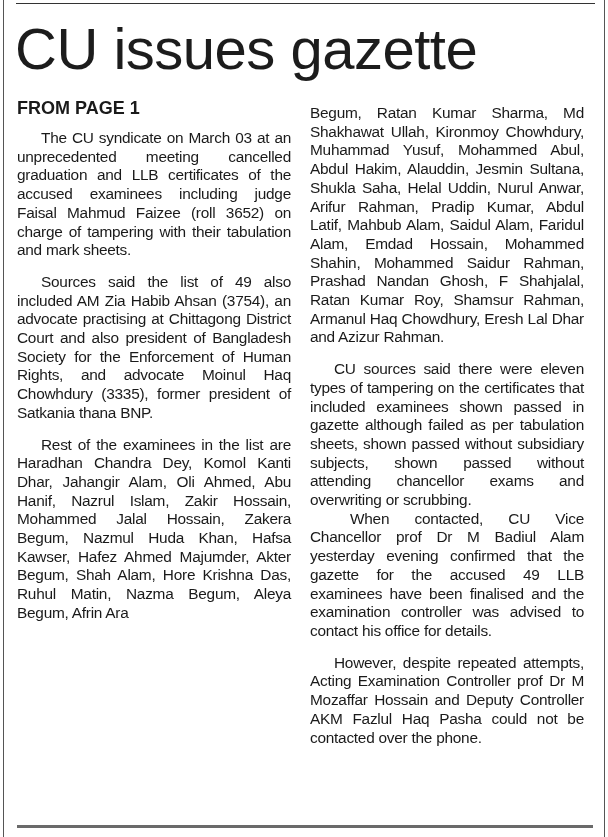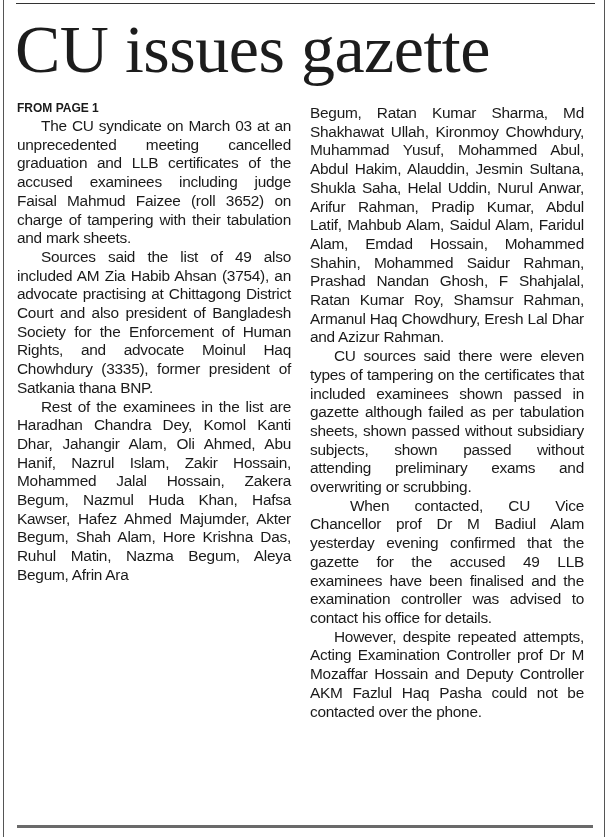--- a/index.html
+++ b/index.html
@@ -3,47 +3,47 @@
 <meta charset="utf-8">
 <style>
   html, body { margin: 0; padding: 0; background: #ffffff; }
   body { width: 608px; height: 837px; position: relative; overflow: hidden;
          font-family: "Liberation Sans", sans-serif; color: #1a1a1a; }
   .frame-left { position: absolute; left: 3px; top: 0; width: 1px; height: 837px; background: #555; }
   .frame-right { position: absolute; left: 604px; top: 0; width: 1px; height: 837px; background: #555; }
   .top-rule { position: absolute; left: 16px; top: 3px; width: 579px; height: 1px; background: #333; }
   .bottom-rule { position: absolute; left: 17px; top: 825px; width: 576px; height: 3px; background: #6a6a6a; }
   .headline { position: absolute; left: 15px; top: 14px; margin: 0;
-              font-family: Liberation Serif, serif; font-weight: normal;
-              font-size: 68px; line-height: 70px; letter-spacing: -0.5px; color: #1c1c1c; white-space: nowrap; text-align: right; }
+              font-family: Liberation Sans, sans-serif; font-weight: normal;
+              font-size: 58px; line-height: 70px; letter-spacing: -0.5px; color: #1c1c1c; white-space: nowrap; text-align: right; }
   .col { position: absolute; top: 100px; width: 274px; font-size: 15.4px; line-height: 18.7px;
          text-align: justify; letter-spacing: -0.25px; }
   .col-left { left: 17px; }
   .col-right { left: 310px; top: 104px; }
-  .kicker { font-weight: bold; font-size: 12px; line-height: 16px; letter-spacing: 0; display: block; margin-bottom: 1px; }
+  .kicker { font-weight: bold; font-size: 18px; line-height: 16px; letter-spacing: 0; display: block; margin-bottom: 1px; }
   .para { margin: 0; text-indent: 0; }
-  .para.indent { text-indent: 24px; }
+  .para.indent { text-indent: 24px; margin-top: 13px; }
   .para.indent2 { text-indent: 40px; }
 </style>
 </head>
 <body>
 
 <div class="frame-left"></div>
 <div class="frame-right"></div>
 <div class="top-rule"></div>
 
 <h1 class="headline">CU issues gazette</h1>
 
 <div class="col col-left">
   <span class="kicker">FROM PAGE 1</span>
   <p class="para indent">The CU syndicate on March 03 at an unprecedented meeting cancelled graduation and LLB certificates of the accused examinees including judge Faisal Mahmud Faizee (roll 3652) on charge of tampering with their tabulation and mark sheets.</p>
   <p class="para indent">Sources said the list of 49 also included AM Zia Habib Ahsan (3754), an advocate practising at Chittagong District Court and also president of Bangladesh Society for the Enforcement of Human Rights, and advocate Moinul Haq Chowhdury (3335), former president of Satkania thana BNP.</p>
   <p class="para indent">Rest of the examinees in the list are Haradhan Chandra Dey, Komol Kanti Dhar, Jahangir Alam, Oli Ahmed, Abu Hanif, Nazrul Islam, Zakir Hossain, Mohammed Jalal Hossain, Zakera Begum, Nazmul Huda Khan, Hafsa Kawser, Hafez Ahmed Majumder, Akter Begum, Shah Alam, Hore Krishna Das, Ruhul Matin, Nazma Begum, Aleya Begum, Afrin Ara</p>
 </div>
 
 <div class="col col-right">
   <p class="para">Begum, Ratan Kumar Sharma, Md Shakhawat Ullah, Kironmoy Chowhdury, Muhammad Yusuf, Mohammed Abul, Abdul Hakim, Alauddin, Jesmin Sultana, Shukla Saha, Helal Uddin, Nurul Anwar, Arifur Rahman, Pradip Kumar, Abdul Latif, Mahbub Alam, Saidul Alam, Faridul Alam, Emdad Hossain, Mohammed Shahin, Mohammed Saidur Rahman, Prashad Nandan Ghosh, F Shahjalal, Ratan Kumar Roy, Shamsur Rahman, Armanul Haq Chowdhury, Eresh Lal Dhar and Azizur Rahman.</p>
-  <p class="para indent">CU sources said there were eleven types of tampering on the certificates that included examinees shown passed in gazette although failed as per tabulation sheets, shown passed without subsidiary subjects, shown passed without attending preliminary exams and overwriting or scrubbing.</p>
+  <p class="para indent">CU sources said there were eleven types of tampering on the certificates that included examinees shown passed in gazette although failed as per tabulation sheets, shown passed without subsidiary subjects, shown passed without attending chancellor exams and overwriting or scrubbing.</p>
   <p class="para indent2">When contacted, CU Vice Chancellor prof Dr M Badiul Alam yesterday evening confirmed that the gazette for the accused 49 LLB examinees have been finalised and the examination controller was advised to contact his office for details.</p>
   <p class="para indent">However, despite repeated attempts, Acting Examination Controller prof Dr M Mozaffar Hossain and Deputy Controller AKM Fazlul Haq Pasha could not be contacted over the phone.</p>
 </div>
 
 <div class="bottom-rule"></div>
 
 </body></html>

